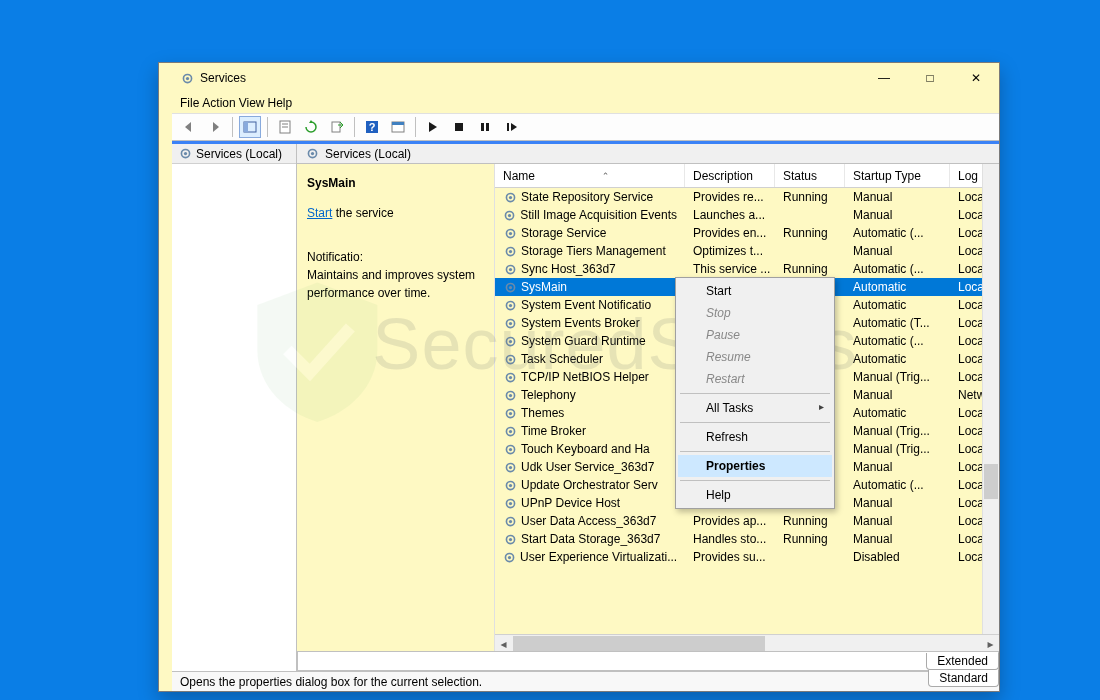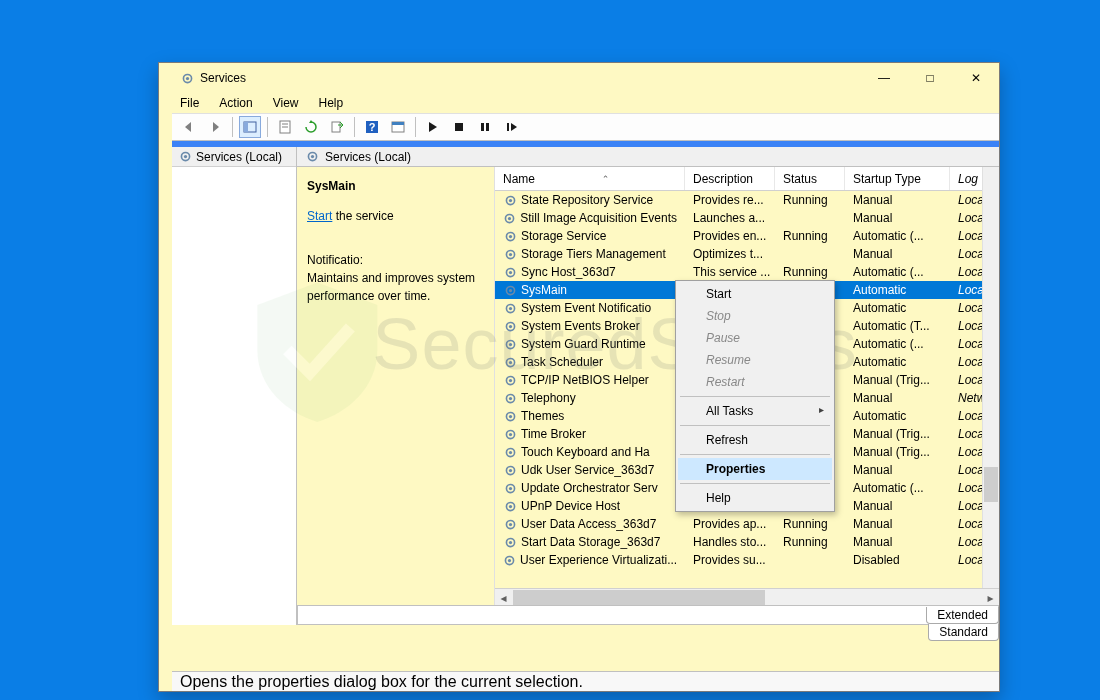--- a/index.html
+++ b/index.html
@@ -48,21 +48,21 @@
   .titlebar .title { margin-left: 6px; }
   .winctrls { margin-left: auto; display: flex; }
   .winctrls .btn {
     width: 46px; height: 30px;
     display: flex; align-items: center; justify-content: center;
     font-family: "Segoe UI Symbol", sans-serif;
     font-size: 12px;
   }
   .menubar {
     display: flex;
-    gap: 20px;
+    gap: 3px;
     padding: 2px 8px;
     height: 20px;
     align-items: center;
   }
   .toolbar {
     display: flex;
     align-items: center;
     gap: 4px;
     padding: 3px 6px;
     border-top: 1px solid #e0e0e0;
@@ -72,21 +72,21 @@
   }
   .toolbar .tbtn {
     width: 22px; height: 22px;
     display: flex; align-items: center; justify-content: center;
     border: 1px solid transparent;
   }
   .toolbar .sep { width:1px; height:20px; background:#c0c0c0; margin: 0 2px;}
   .body {
     display: flex;
     flex: 1;
-    border-top: 6px solid #3b82f6;
+    border-top: 3px solid #3b82f6;
     min-height: 0;
   }
   .tree {
     width: 125px;
     border-right: 1px solid #c0c0c0;
     background: #fff;
     padding-top: 0;
   }
   .tree .node {
     display:flex; align-items: center; gap:4px;
@@ -159,21 +159,21 @@
   .row .cell {
     padding: 0 8px;
     overflow: hidden;
     text-overflow: clip;
     display:flex; align-items:center; gap:4px;
   }
   .c-name   { width: 190px; }
   .c-desc   { width: 90px; }
   .c-status { width: 70px; }
   .c-start  { width: 105px; }
-  .c-log    { width: 44px; font-style: italic; }
+  .c-log    { width: 44px; }
   .gear {
     width:14px; height:14px;
     display:inline-flex; align-items:center; justify-content:center;
   }
   .gear svg { width:13px; height:13px; }
   .hscroll {
     height:17px;
     background:#f0f0f0;
     border-top:1px solid #d0d0d0;
     position:relative;
@@ -204,24 +204,23 @@
     font-size:12px;
     margin-right:-1px;
     position:relative;
     top:1px;
   }
   .tab.active { background:#fff; font-weight:normal; }
   .status {
     border-top: 1px solid #c0c0c0;
     padding: 2px 8px;
     height: 20px;
-    font-size: 16px;
+    font-size: 12px;
     display:flex; align-items:center;
     background:#f8f8f8;
-    margin-top:46px;
   }
   
   .ctx {
     position: absolute;
     background: #f0f0f0;
     border: 1px solid #a0a0a0;
     box-shadow: 2px 3px 6px rgba(0,0,0,0.25);
     padding: 2px;
     width: 160px;
     z-index: 10;

